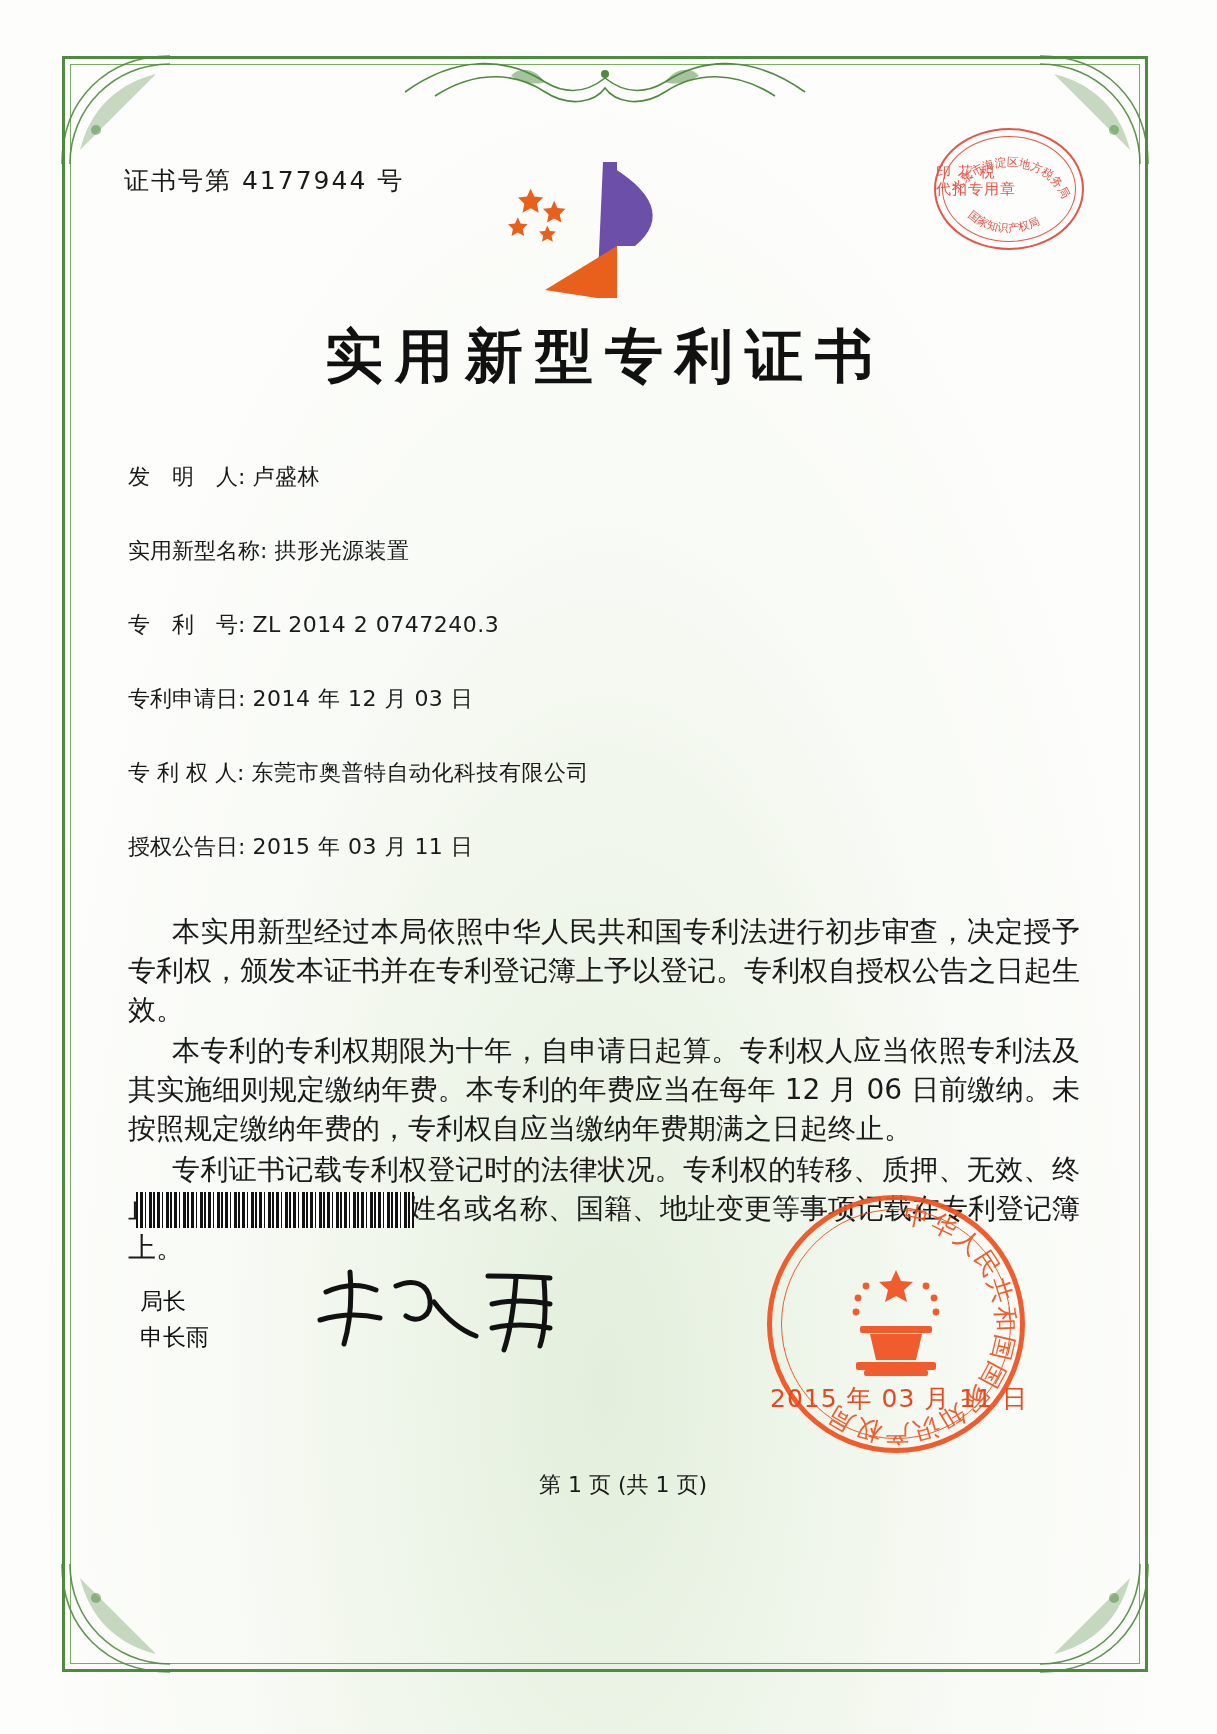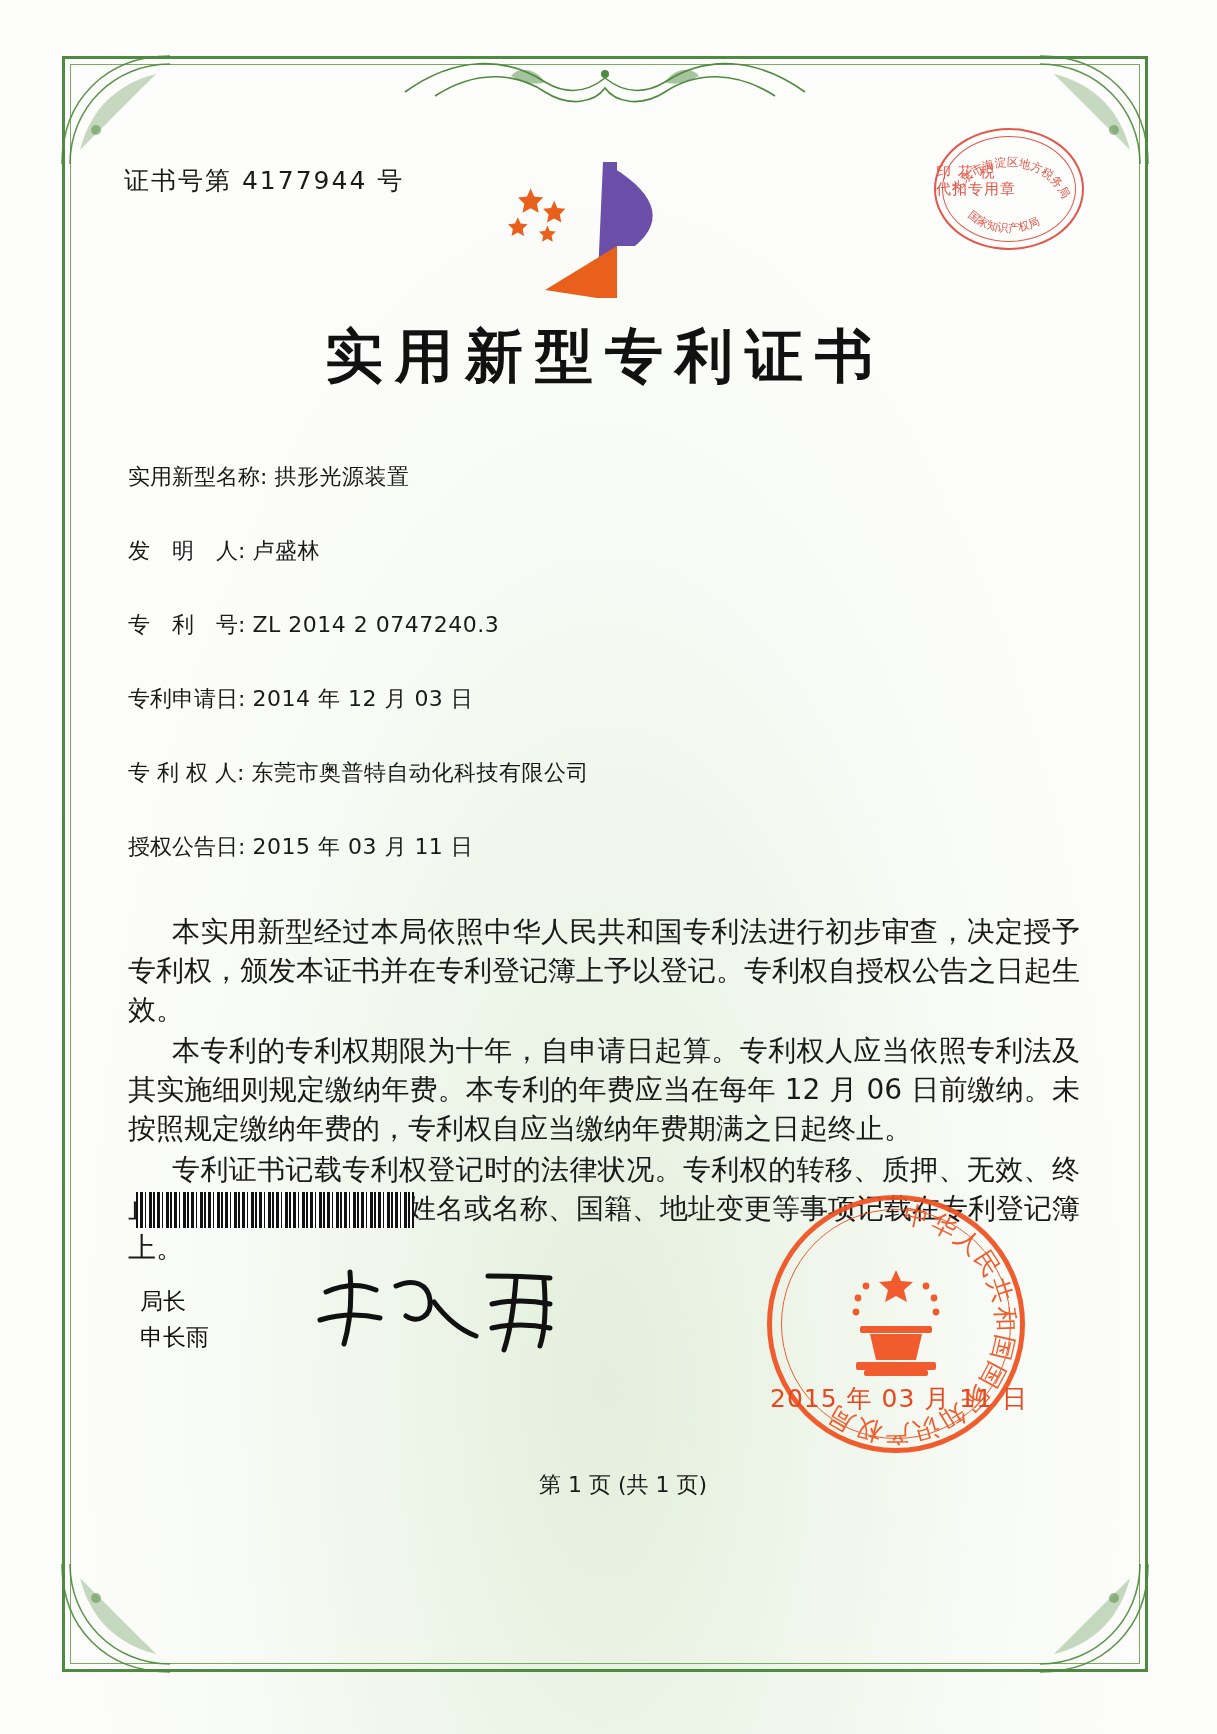--- a/index.html
+++ b/index.html
@@ -234,26 +234,26 @@
     <div class="mid">
       <div>印 花 税</div>
       <div>代扣专用章</div>
     </div>
   </div>
 
   <div class="title">实用新型专利证书</div>
 
   <div class="fields">
     <div class="field">
+      <span class="lbl">发　明　人:</span>
+      <span class="val">卢盛林</span>
+    </div>
+    <div class="field">
       <span class="lbl">实用新型名称:</span>
       <span class="val">拱形光源装置</span>
-    </div>
-    <div class="field">
-      <span class="lbl">发　明　人:</span>
-      <span class="val">卢盛林</span>
     </div>
     <div class="field">
       <span class="lbl">专　利　号:</span>
       <span class="val">ZL 2014 2 0747240.3</span>
     </div>
     <div class="field">
       <span class="lbl">专利申请日:</span>
       <span class="val">2014 年 12 月 03 日</span>
     </div>
     <div class="field">

